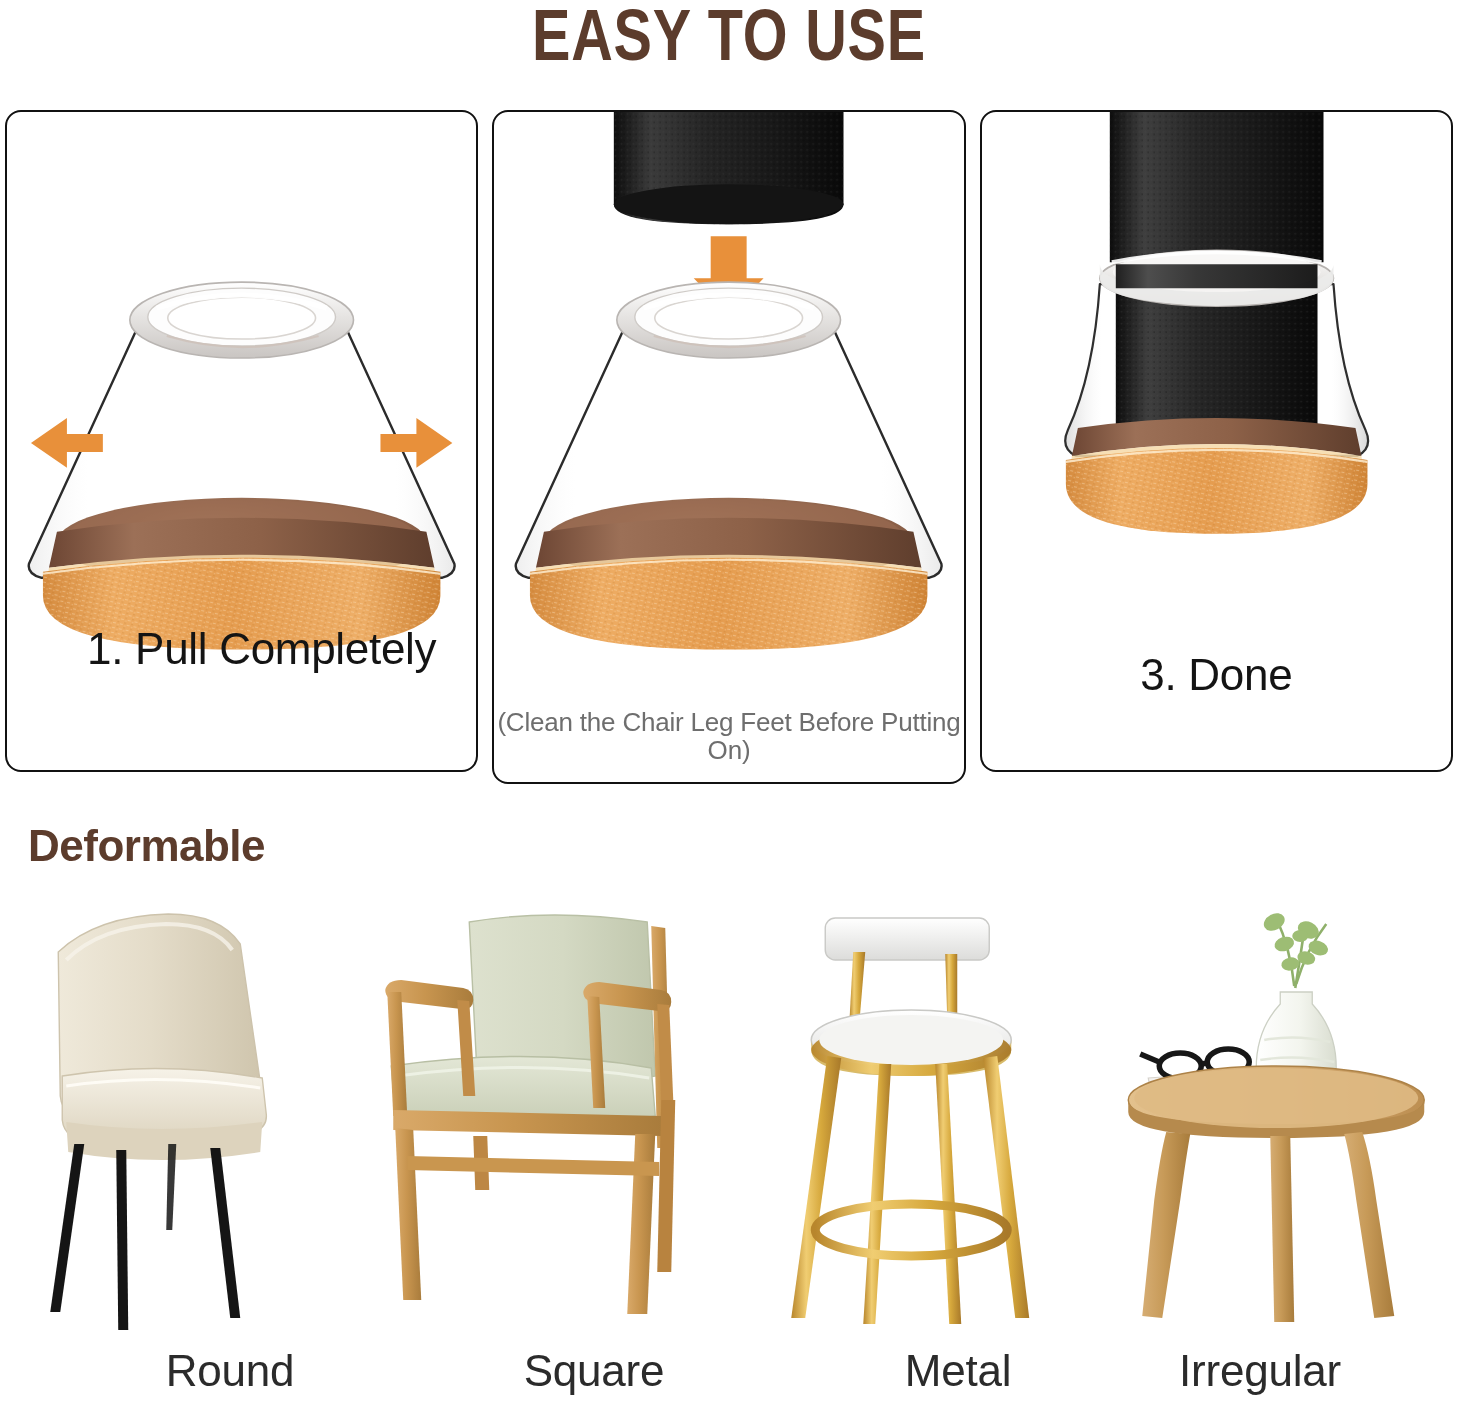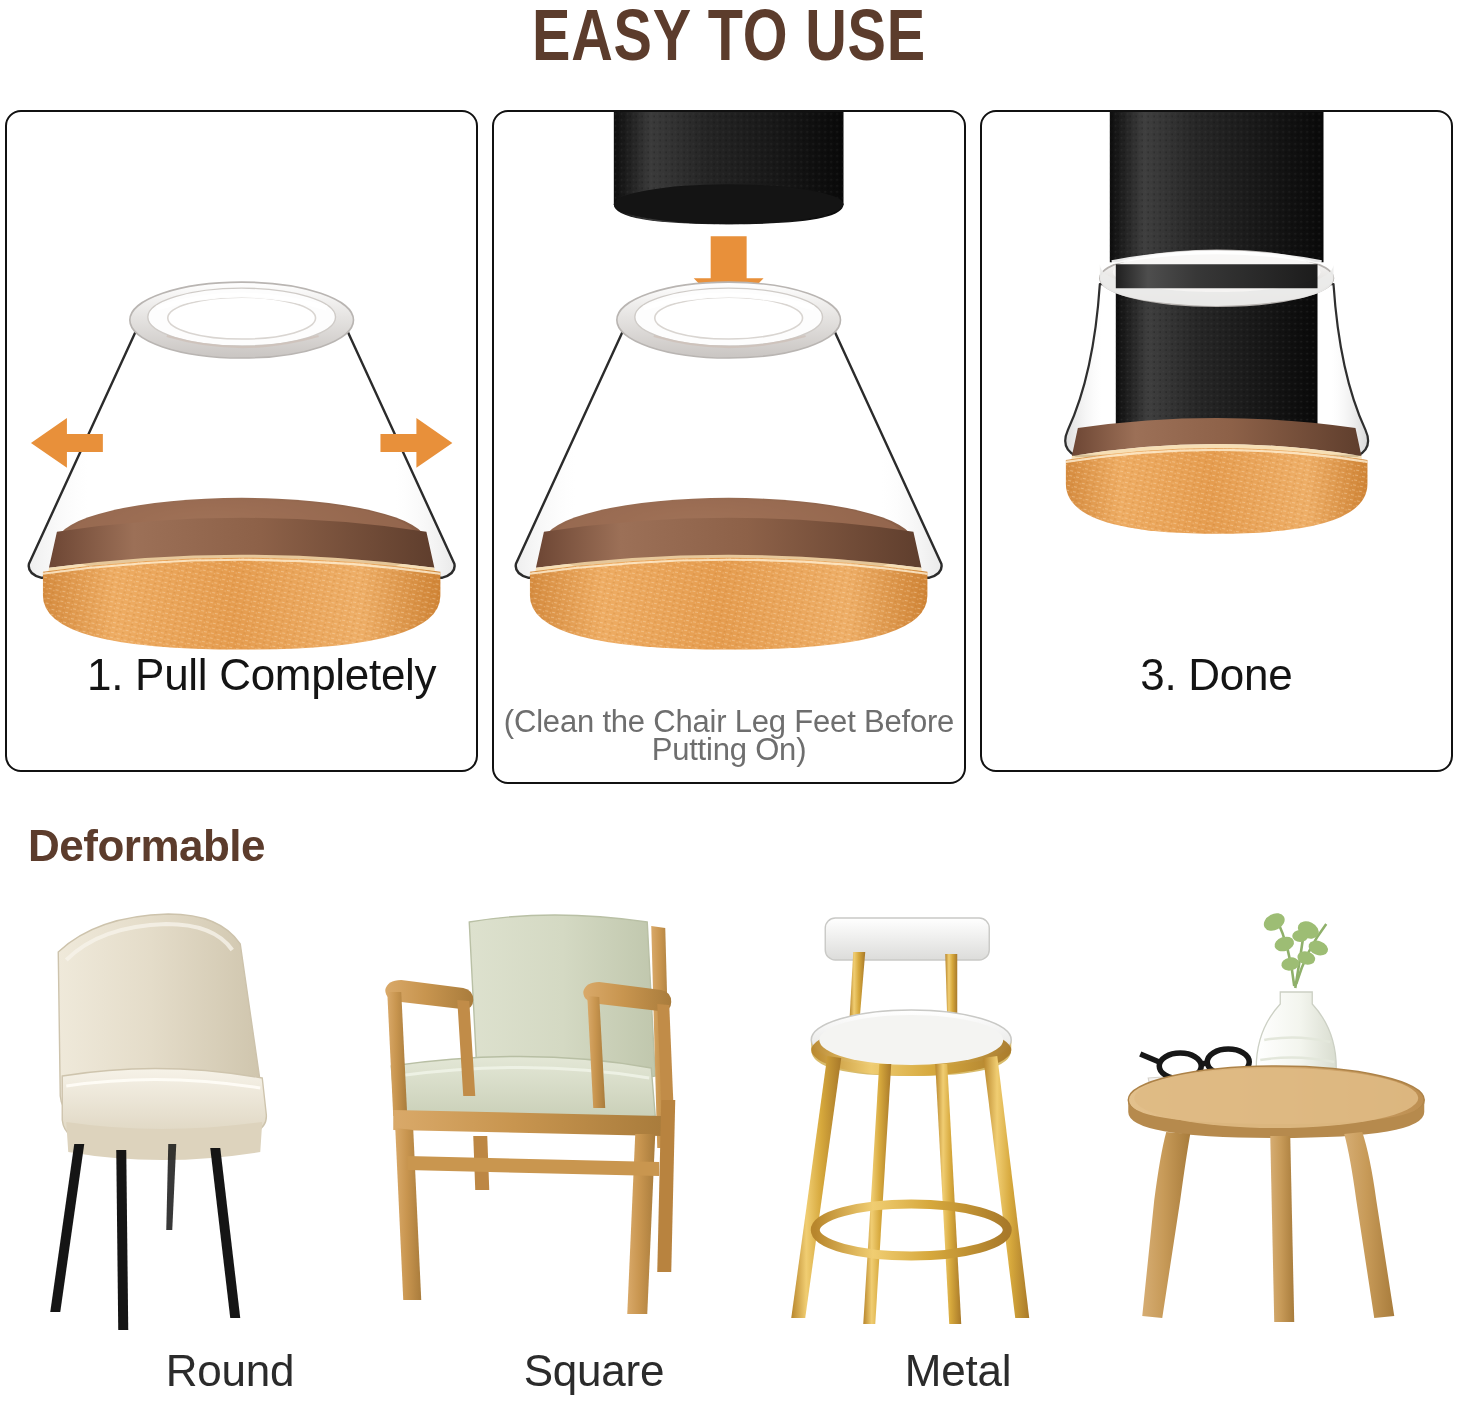--- a/index.html
+++ b/index.html
@@ -69,31 +69,31 @@
   .step-label {
     position: absolute;
     left: 0;
     width: 100%;
     text-align: center;
     font-size: 44px;
     line-height: 50px;
     color: #141414;
     letter-spacing: -0.3px;
   }
-  .step-label.p1 { top: 538px; padding-left: 40px; }
+  .step-label.p1 { top: 512px; padding-left: 40px; }
   .step-label.p2 { top: 538px; }
   .step-label.p3 { top: 538px; }
 
   .step-note {
     position: absolute;
     top: 596px;
     left: 0;
     width: 100%;
     text-align: center;
-    font-size: 31px;
+    font-size: 26px;
     line-height: 28px;
     color: #6e6e6e;
     letter-spacing: -0.2px;
   }
 
   
   .section-title {
     position: absolute;
     top: 812px;
     left: 28px;
@@ -556,14 +556,15 @@
           <path d="M268 232 Q276 256 282 300 L300 416 L280 418 L262 300 Q256 256 250 234 Z" fill="url(#legW)"></path>
         </g>
       </svg>
     </div>
 
   </div>
 
   <div class="furn-caption cap0">Round</div>
   <div class="furn-caption cap2">Metal</div>
   <div class="furn-caption cap1">Square</div>
+  <div class="furn-caption cap3">Irregular</div>
 
 </div>
 
 </body></html>

